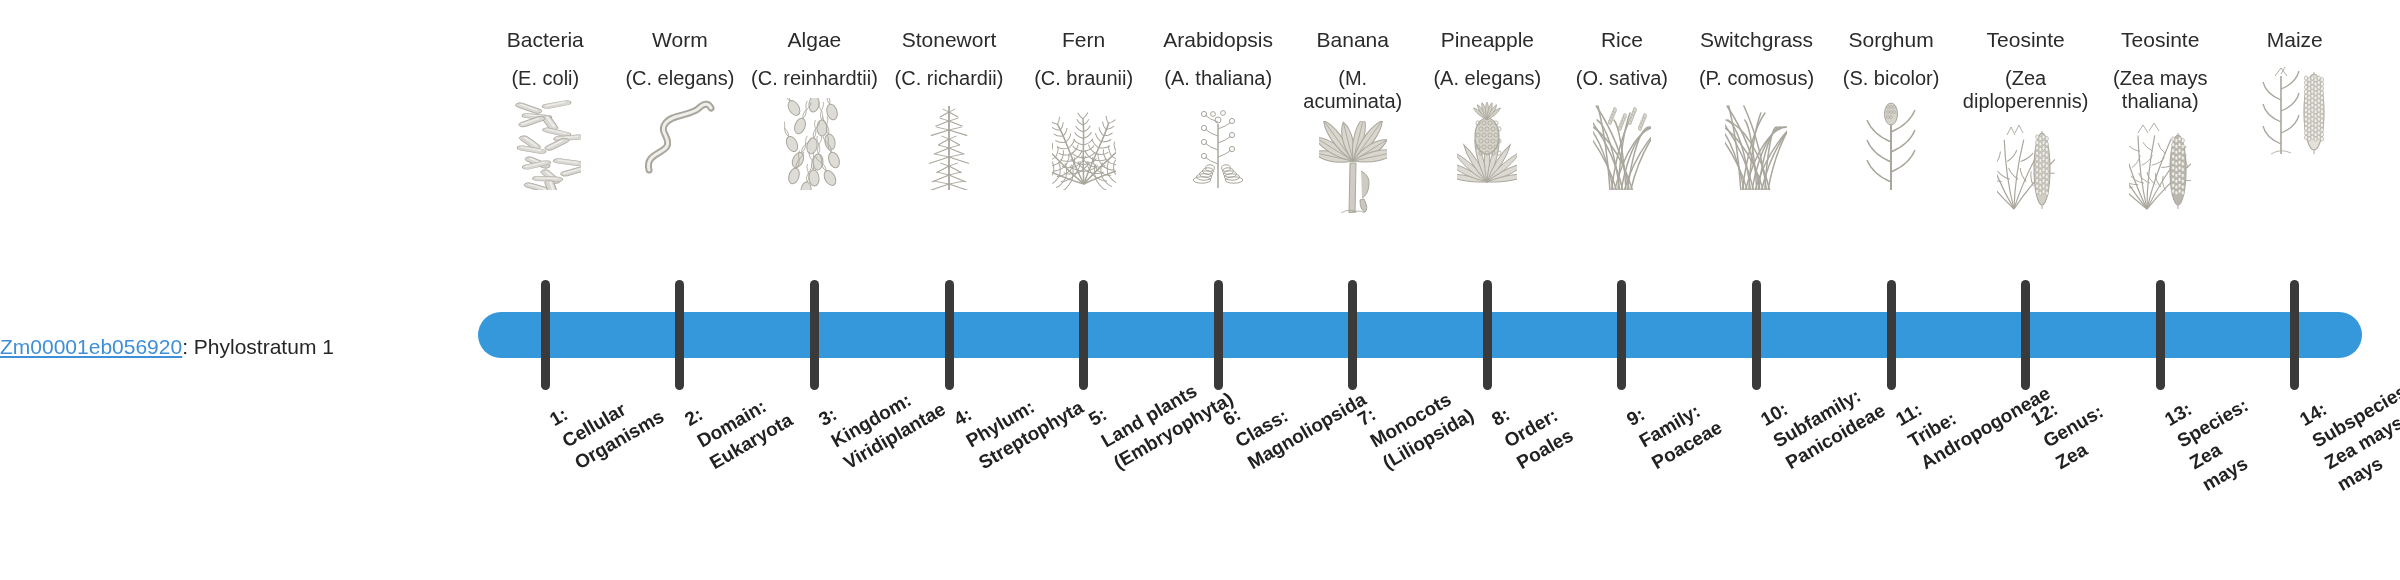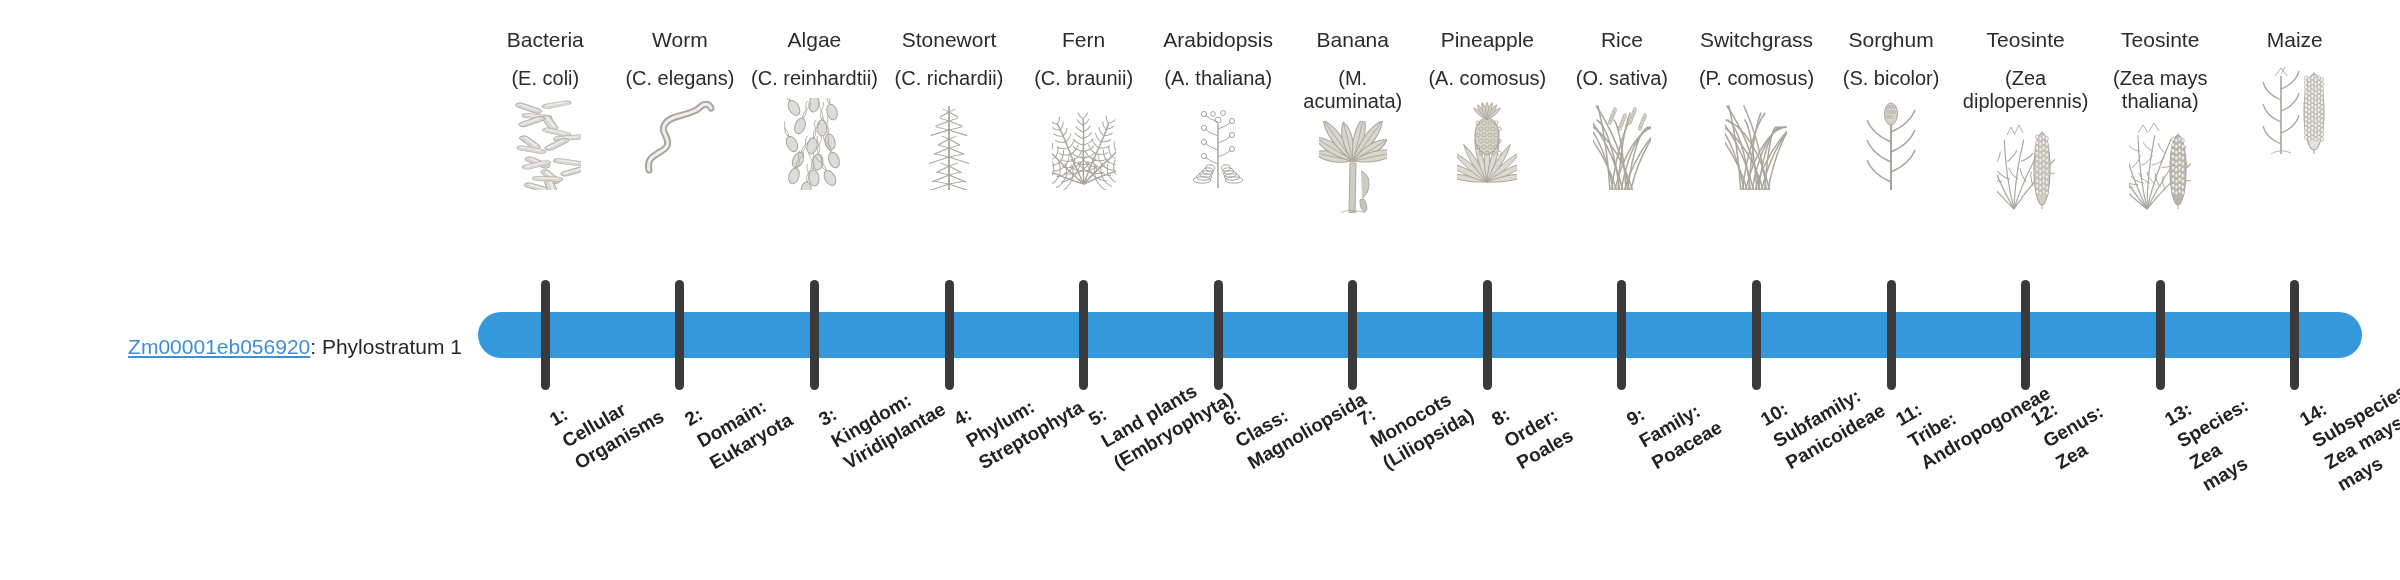--- a/index.html
+++ b/index.html
@@ -20,21 +20,21 @@
     width: 2400px;
     height: 580px;
   }
 
   
   #gene-label {
     position: absolute;
     left: 0;
     top: 334px;
     width: 462px;
-    text-align: right;
+    text-align: left;
     font-size: 21px;
     line-height: 26px;
     white-space: nowrap;
     color: #262626;
   }
   #gene-label .gene-id {
     color: #3f8fd8;
     text-decoration: underline;
     text-underline-offset: 2px;
     cursor: pointer;
@@ -632,21 +632,21 @@
             </g>
             <path d="M30 92 L31 42 L37 42 L36 92 Z" fill="#ceccc3" stroke="#a9a69c" stroke-width="1"></path>
             <path d="M42 50 q9 4 8 14 q-1 10 -7 13" fill="#cdcbc2" stroke="#a9a69c" stroke-width="1"></path>
             <path d="M45 78 q5 10 1 13 q-5 -2 -5 -12 Z" fill="#c9c7be" stroke="#a9a69c" stroke-width="1"></path>
             <path d="M22 92 q8 -5 16 -1 M30 92 q10 -4 16 0" stroke="#a9a69c" stroke-width="0.8" fill="none"></path>
           </svg>
         </div>
       </div>
       <div class="species-col">
         <div class="common-name">Pineapple</div>
-        <div class="sci-name">(A. comosus)</div>
+        <div class="sci-name">(A. elegans)</div>
         <div class="organism-art">
           <svg width="60" height="92" viewBox="0 0 60 92" xmlns="http://www.w3.org/2000/svg">
             <g transform="translate(30,84) rotate(-80)">
               <path d="M0 0 C -4 -18, -3 -34, 0 -44 C 3 -34, 4 -18, 0 0 Z" fill="#dbd9d1" stroke="#a9a69c" stroke-width="0.9"></path>
             </g>
             <g transform="translate(30,84) rotate(-64)">
               <path d="M0 0 C -4 -18, -3 -34, 0 -44 C 3 -34, 4 -18, 0 0 Z" fill="#dbd9d1" stroke="#a9a69c" stroke-width="0.9"></path>
             </g>
             <g transform="translate(30,84) rotate(-48)">
               <path d="M0 0 C -4 -18, -3 -34, 0 -44 C 3 -34, 4 -18, 0 0 Z" fill="#dbd9d1" stroke="#a9a69c" stroke-width="0.9"></path>

